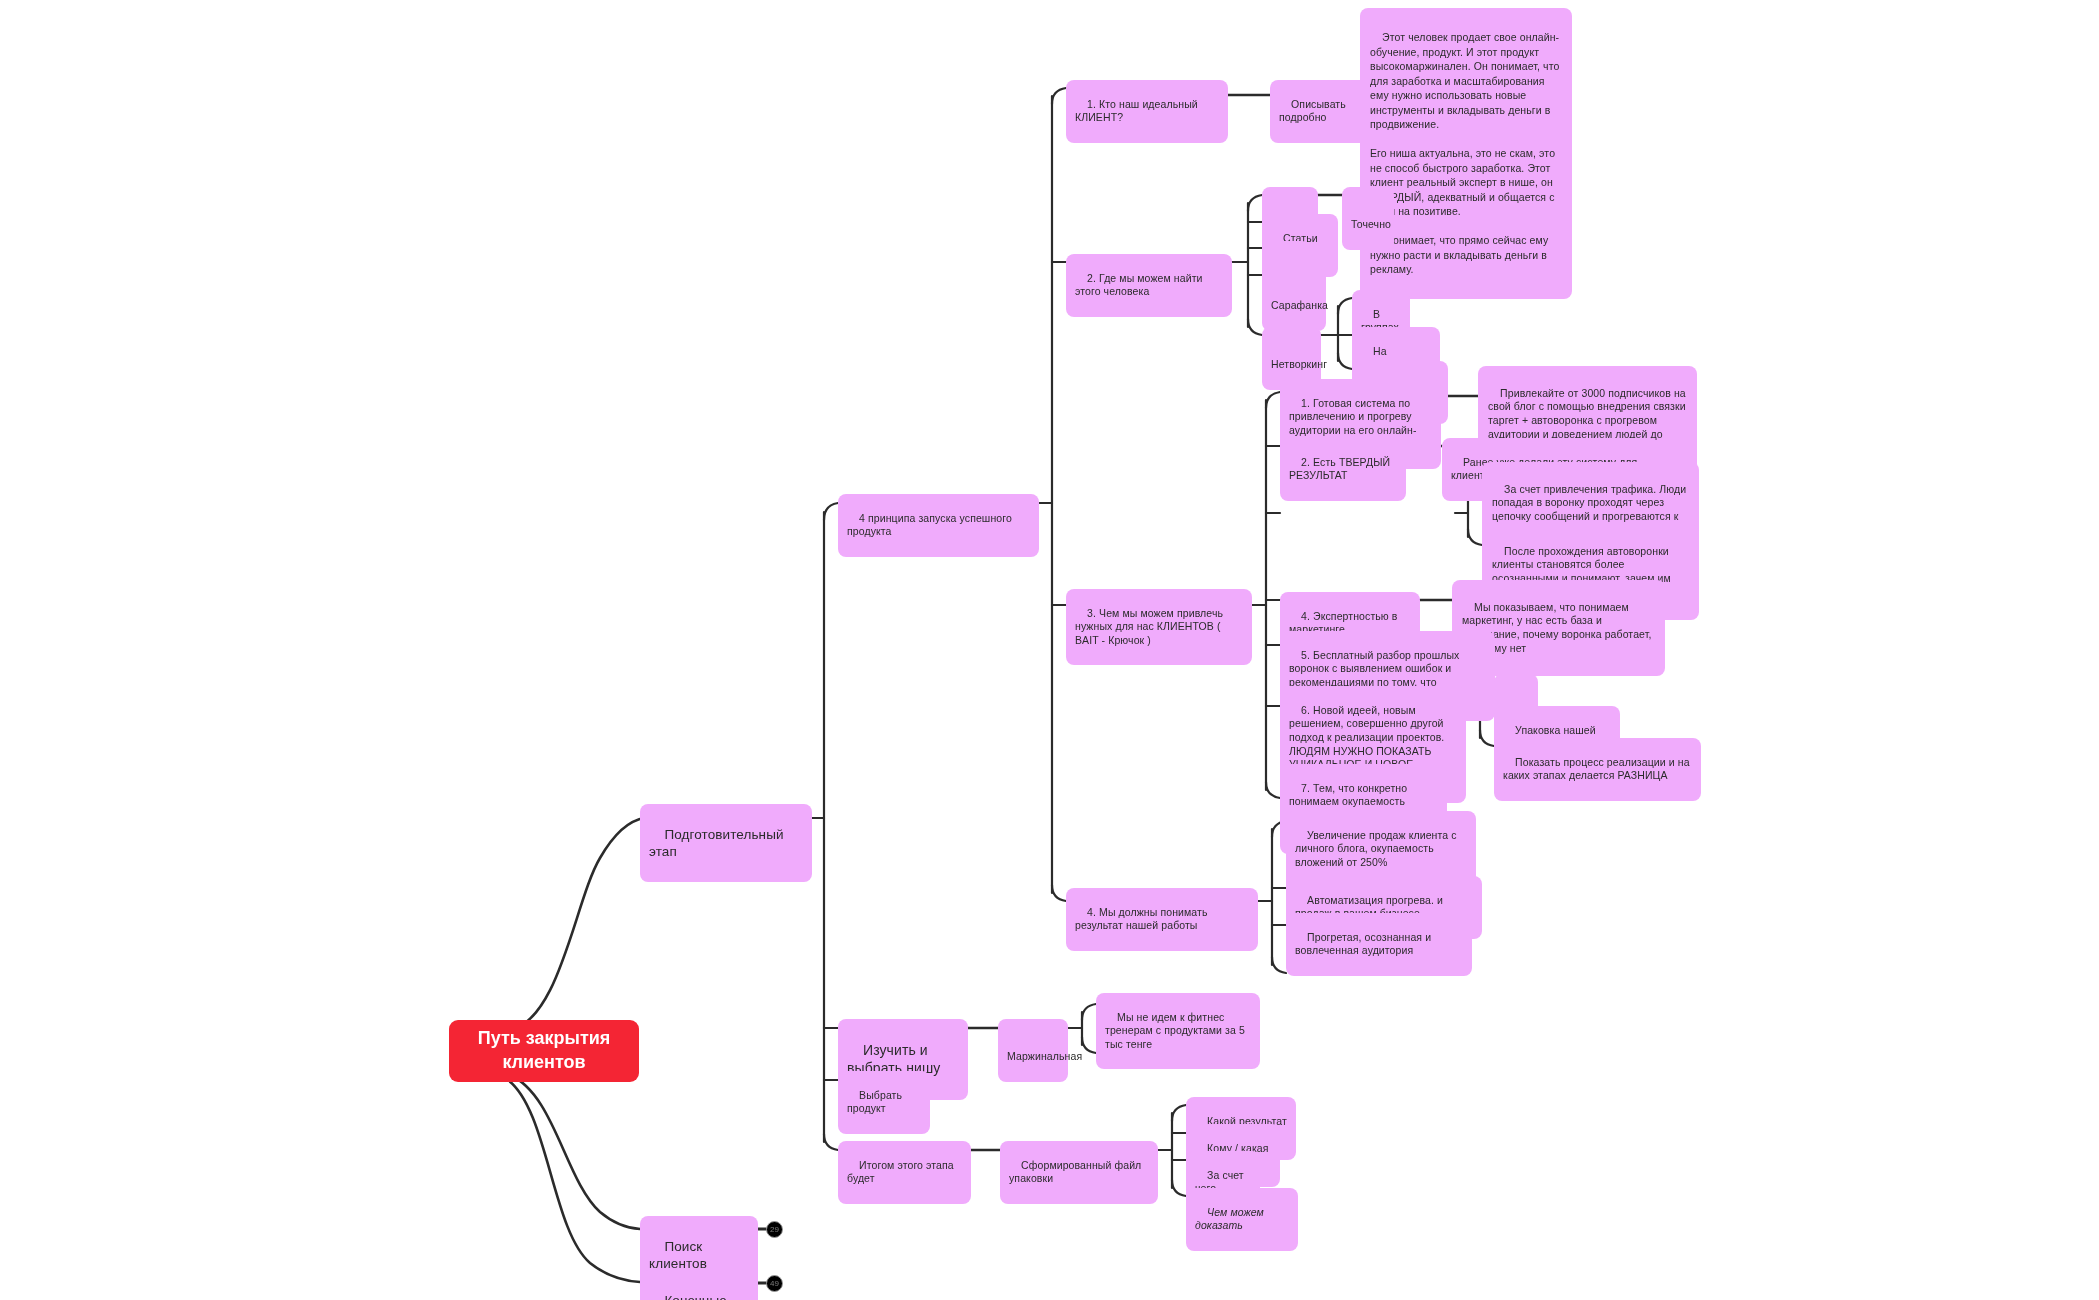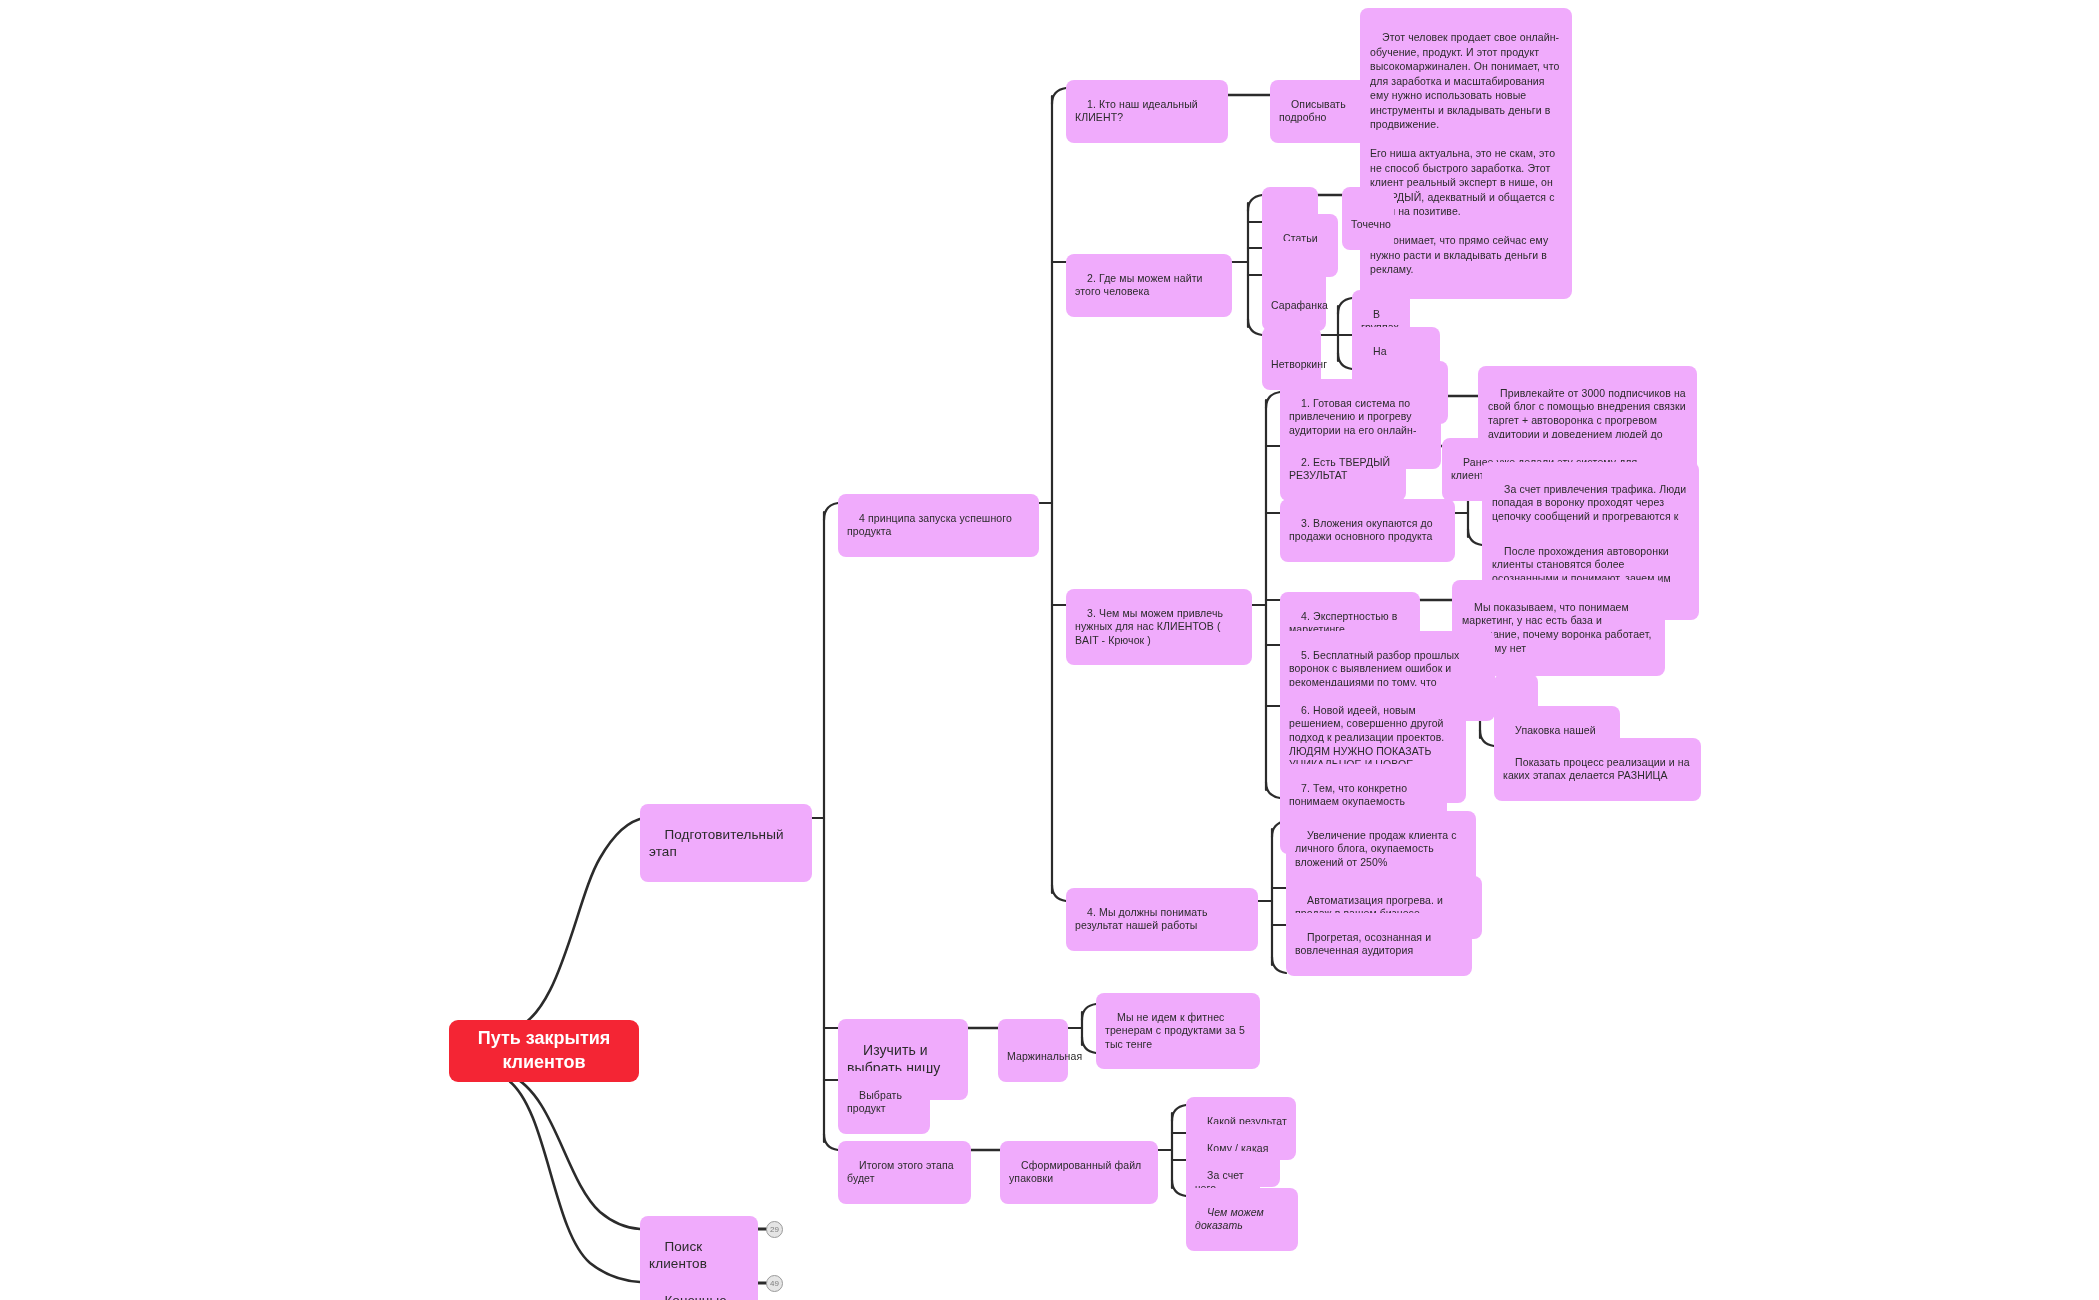--- a/index.html
+++ b/index.html
@@ -53,21 +53,21 @@
     z-index: 4;
     margin-left: 39px;
   }
   .badge {
     position: absolute;
     box-sizing: border-box;
     width: 17px;
     height: 17px;
     border-radius: 50%;
     border: 1px solid #9a9a9a;
-    background: #e5e5e5;
+    background: #000000;
     color: #7d7d7d;
     font-size: 8px;
     line-height: 15px;
     text-align: center;
     z-index: 5;
   }
 </style>
 </head>
 <body>
 
@@ -276,23 +276,20 @@
     <span>Привлекайте от 3000 подписчиков на свой блог с помощью внедрения связки таргет + автоворонка с прогревом аудитории и доведением людей до покупки вашего онлайн-продукта</span>
   </div>
 
   <div class="node" style="left:1280px; top:438px; width:126px; font-size:10.5px;">
     <span>2. Есть ТВЕРДЫЙ РЕЗУЛЬТАТ</span>
   </div>
   <div class="node" style="left:1442px; top:438px; width:216px; font-size:10.5px;">
     <span>Ранее уже делали эту систему для клиентов</span>
   </div>
 
-  <div class="node" style="left:1280px; top:499px; width:175px; font-size:10.5px;">
-    <span>3. Вложения окупаются до продажи основного продукта</span>
-  </div>
   <div class="node" style="left:1482px; top:462px; width:217px; font-size:10.5px; padding:7px 10px;">
     <span>За счет привлечения трафика. Люди попадая в воронку проходят через цепочку сообщений и прогреваются к покупке вашего онлайн-продукта</span>
   </div>
   <div class="node" style="left:1482px; top:524px; width:217px; font-size:10.5px; padding:7px 10px;">
     <span>После прохождения автоворонки клиенты становятся более осознанными и понимают, зачем им покупать ваш онлайн-продукт</span>
   </div>
 
   <div class="node" style="left:1280px; top:592px; width:140px; font-size:10.5px;">
     <span>4. Экспертностью в маркетинге</span>
   </div>

